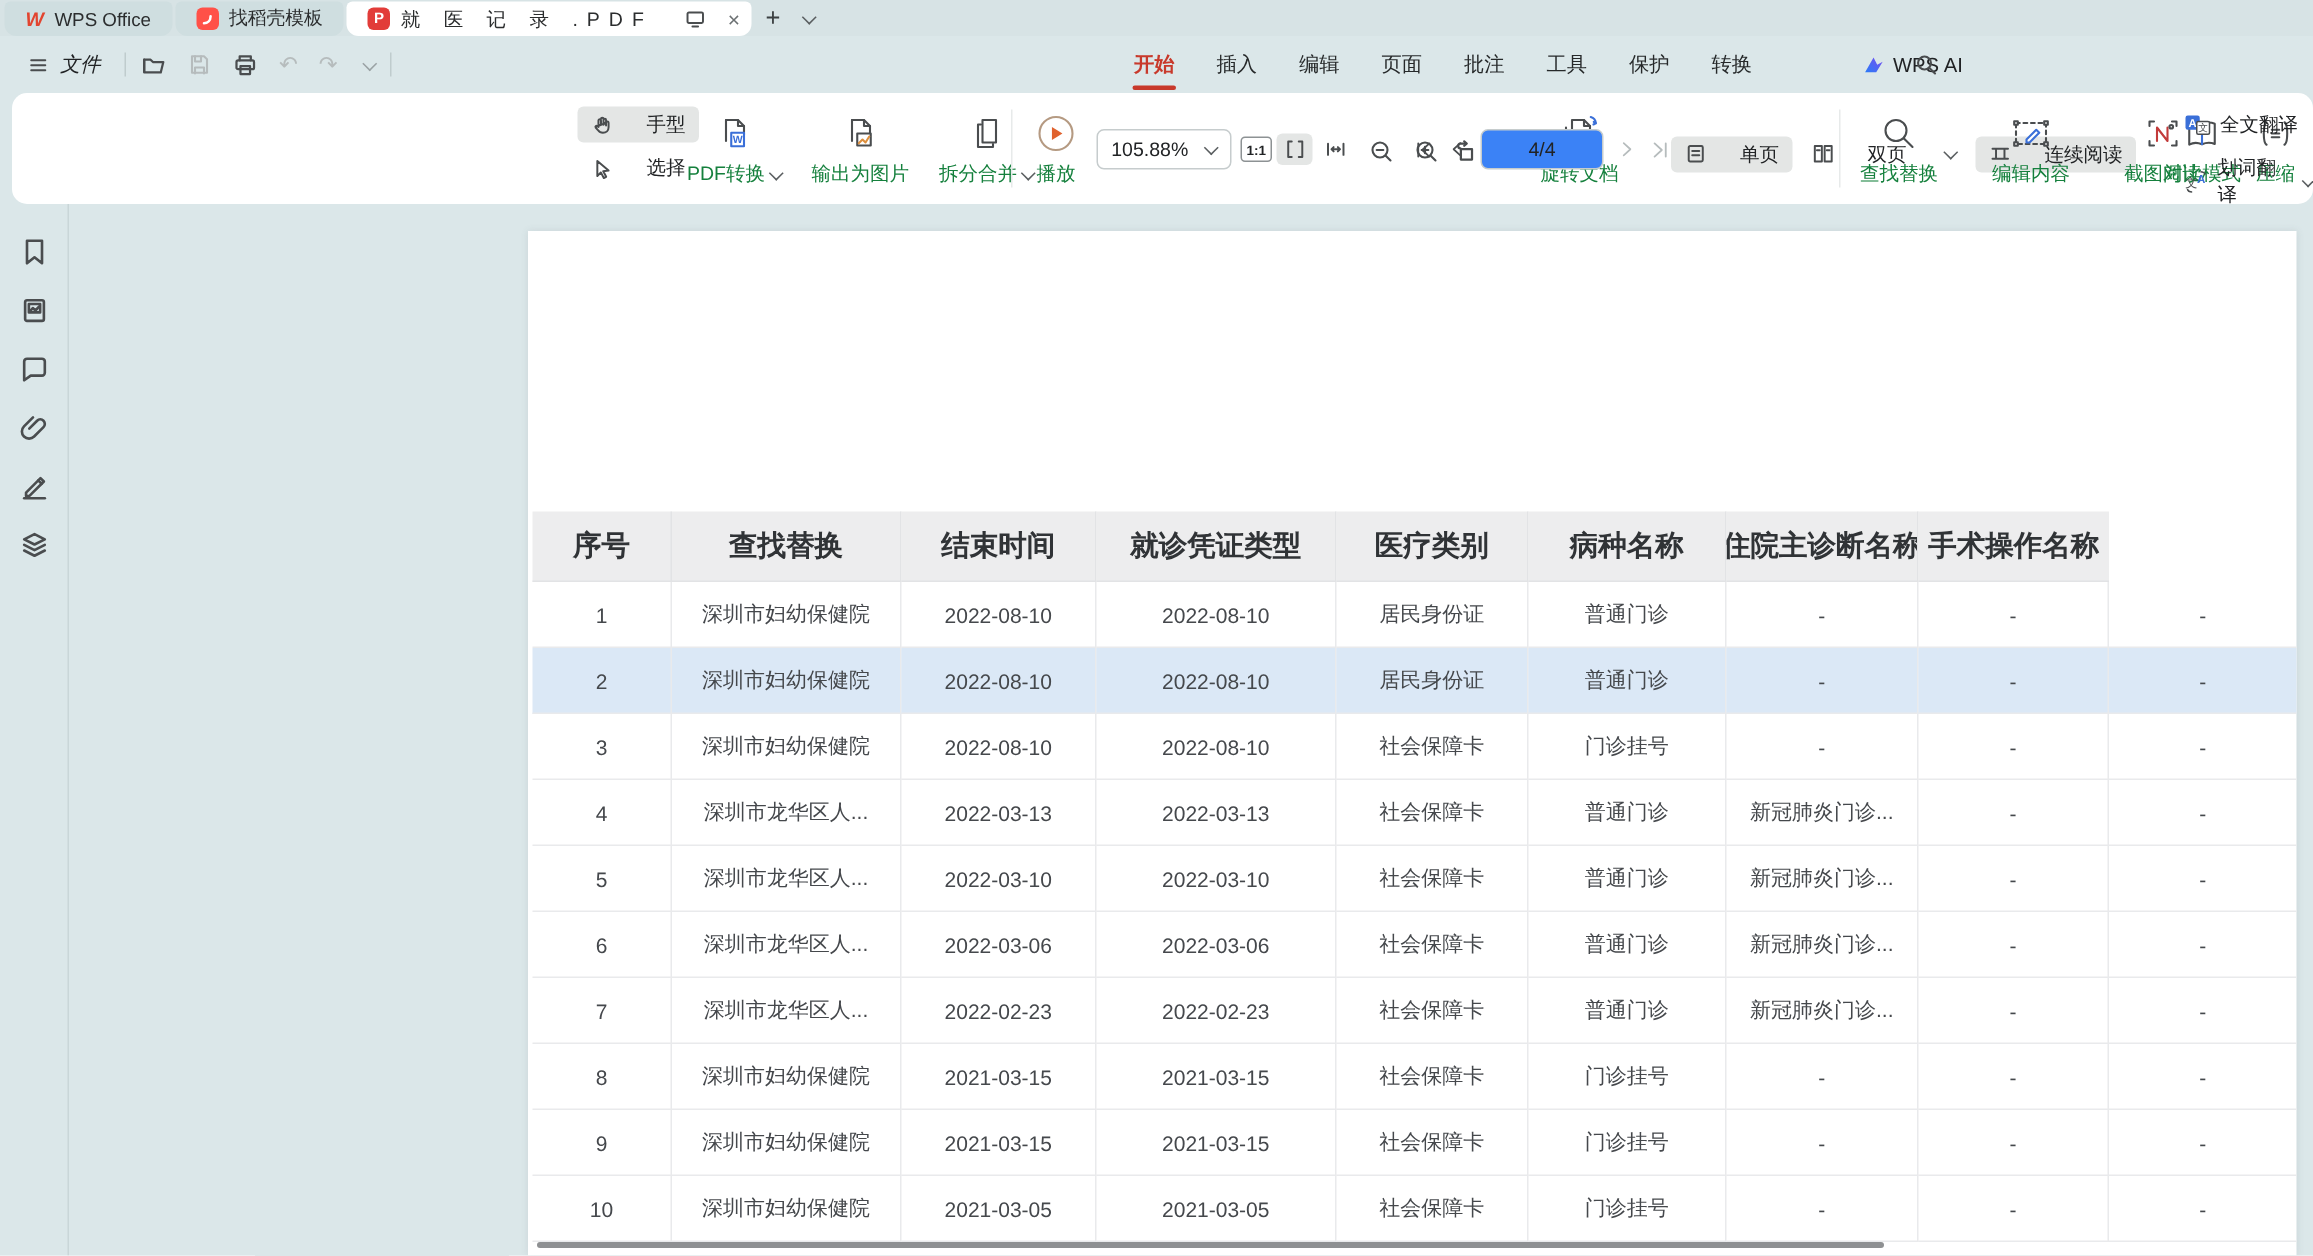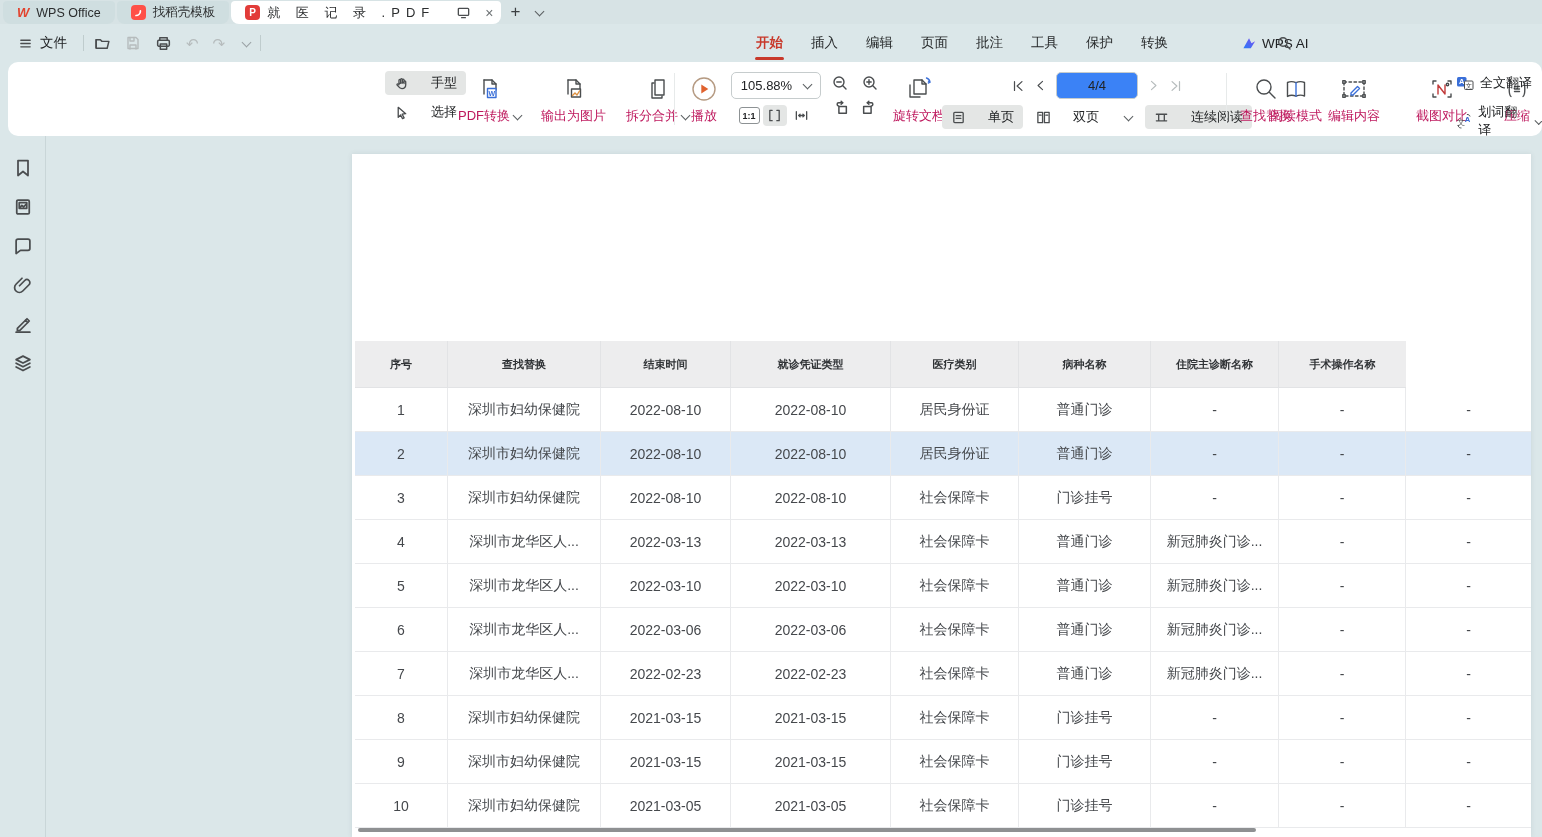--- a/index.html
+++ b/index.html
@@ -20,57 +20,57 @@
   .tab.active{background:#ffffff;letter-spacing:6px;font-size:13px;padding-right:8px;}
   .tab.active .nols{letter-spacing:0;}
   .wpsw{color:#e2442f;font-weight:800;font-style:italic;font-size:13px;letter-spacing:0;}
   .sqicon{width:15px;height:15px;border-radius:4px;display:flex;align-items:center;justify-content:center;flex:0 0 auto;}
   .docer{background:#ff5148;}
   .pdficon{background:#e23c39;color:#fff;font-size:10px;font-weight:700;letter-spacing:0;}
   .tab-x{font-size:14px;color:#6c7173;letter-spacing:0;margin-left:4px;}
   .tab-plus{font-size:17px;color:#3c4042;display:flex;align-items:center;padding:0 8px;}
   
   .menubar{height:38px;display:flex;align-items:center;position:relative;font-size:13.5px;}
-  .filebtn{display:flex;align-items:center;gap:7px;margin-left:12px;padding:4px 6px;border-radius:4px;}
+  .filebtn{display:flex;align-items:center;gap:7px;margin-left:12px;padding:4px 6px;border-radius:4px;font-style:italic;}
   .vdiv{width:1px;height:16px;background:#bfcccd;margin:0 10px;}
   .quick{display:flex;align-items:center;gap:14px;}
   .uglyph{font-size:15px;color:#b6bcbd;line-height:1;}
   .menus{position:absolute;left:742px;display:flex;align-items:center;height:100%;}
   .menu-item{padding:0 14px;height:100%;display:flex;align-items:center;position:relative;color:#26292a;}
   .menu-item.active{color:#c8392b;font-weight:700;}
   .menu-item.active::after{content:"";position:absolute;left:13px;right:13px;bottom:2px;height:3px;border-radius:2px;background:#c8392b;}
   .wpsai{display:flex;align-items:center;gap:5px;padding:0 12px;}
   .menusearch{padding:0 10px;display:flex;align-items:center;}
   
   .toolbar{position:absolute;top:62px;left:8px;width:1534px;height:74px;background:#fff;border-radius:10px;}
   .g{position:absolute;display:flex;}
   .tool-sm{display:flex;align-items:center;gap:22px;font-size:13px;padding:3px 9px;border-radius:4px;white-space:nowrap;}
   .tool-sm.sel{background:#e4e6e5;}
-  .tool-big{display:flex;flex-direction:column;align-items:center;gap:3px;font-size:13px;padding:2px 4px;white-space:nowrap;color:#be185d;}
+  .tool-big{display:flex;flex-direction:column;align-items:center;gap:3px;font-size:13px;padding:2px 4px;white-space:nowrap;color:#15803d;}
   .tool-big .icbox{height:30px;display:flex;align-items:center;justify-content:center;}
   .lblrow{display:flex;align-items:center;}
   .tdiv{position:absolute;top:11px;width:1px;height:52px;background:#e7eaea;}
   .zoombox{width:88px;height:25px;border:1px solid #c6cccd;border-radius:5px;display:flex;align-items:center;justify-content:center;gap:8px;font-size:13px;background:#fff;}
   .minibtn{width:24px;height:21px;border-radius:4px;display:flex;align-items:center;justify-content:center;font-size:10px;}
   .minibtn.sel{background:#e4e6e5;}
   .navbox{width:80px;height:25px;border:1px solid #c6cccd;border-radius:5px;display:flex;align-items:center;justify-content:center;font-size:13px;background:#3b82f6;}
   .navrow{display:flex;align-items:center;gap:9px;}
   .moderow{display:flex;align-items:center;gap:4px;margin-top:6px;}
-  .col{display:flex;flex-direction:column;align-items:center;}
+  .col{display:flex;flex-direction:row;align-items:center;}
   
   .main{position:absolute;top:136px;left:0;right:0;bottom:0;background:#dbe7e9;}
   .side{position:absolute;left:0;top:0;bottom:0;width:45px;border-right:1px solid #c9d6d8;display:flex;flex-direction:column;align-items:center;padding-top:22px;gap:19px;}
   .page{position:absolute;left:352px;top:18px;width:1179px;bottom:0;background:#fff;box-shadow:0 0 5px rgba(70,90,95,.12);}
   .tablewrap{margin-top:187px;margin-left:3px;width:1176px;color:#45484c;}
   .trow{display:grid;grid-template-columns:93px 153px 130px 160px 128px 132px 128px 127px 125px;}
   .trow>div{height:43px;display:flex;align-items:center;justify-content:center;
             border-right:1px solid #e9eaec;border-bottom:1px solid #e9eaec;font-size:14px;
             overflow:hidden;white-space:nowrap;}
   .trow>div:last-child{border-right:none;}
-  .thead>div{height:46px;background:#ededee;font-weight:700;color:#303336;font-size:11px;border-right:1px solid #e2e3e5;border-bottom:1px solid #e2e3e5;}
+  .thead>div{height:46px;background:#ededee;font-weight:700;color:#303336;font-size:19px;border-right:1px solid #e2e3e5;border-bottom:1px solid #e2e3e5;}
   .trow.hl>div{background:#dbe8f6;}
   .hscroll{margin-left:3px;width:898px;height:4px;background:#8e9092;border-radius:2px;}
 </style>
 </head>
 <body>
 
 <div class="tabbar">
   <div class="tab">
     <span class="wpsw">W</span>
     <span>WPS Office</span>

